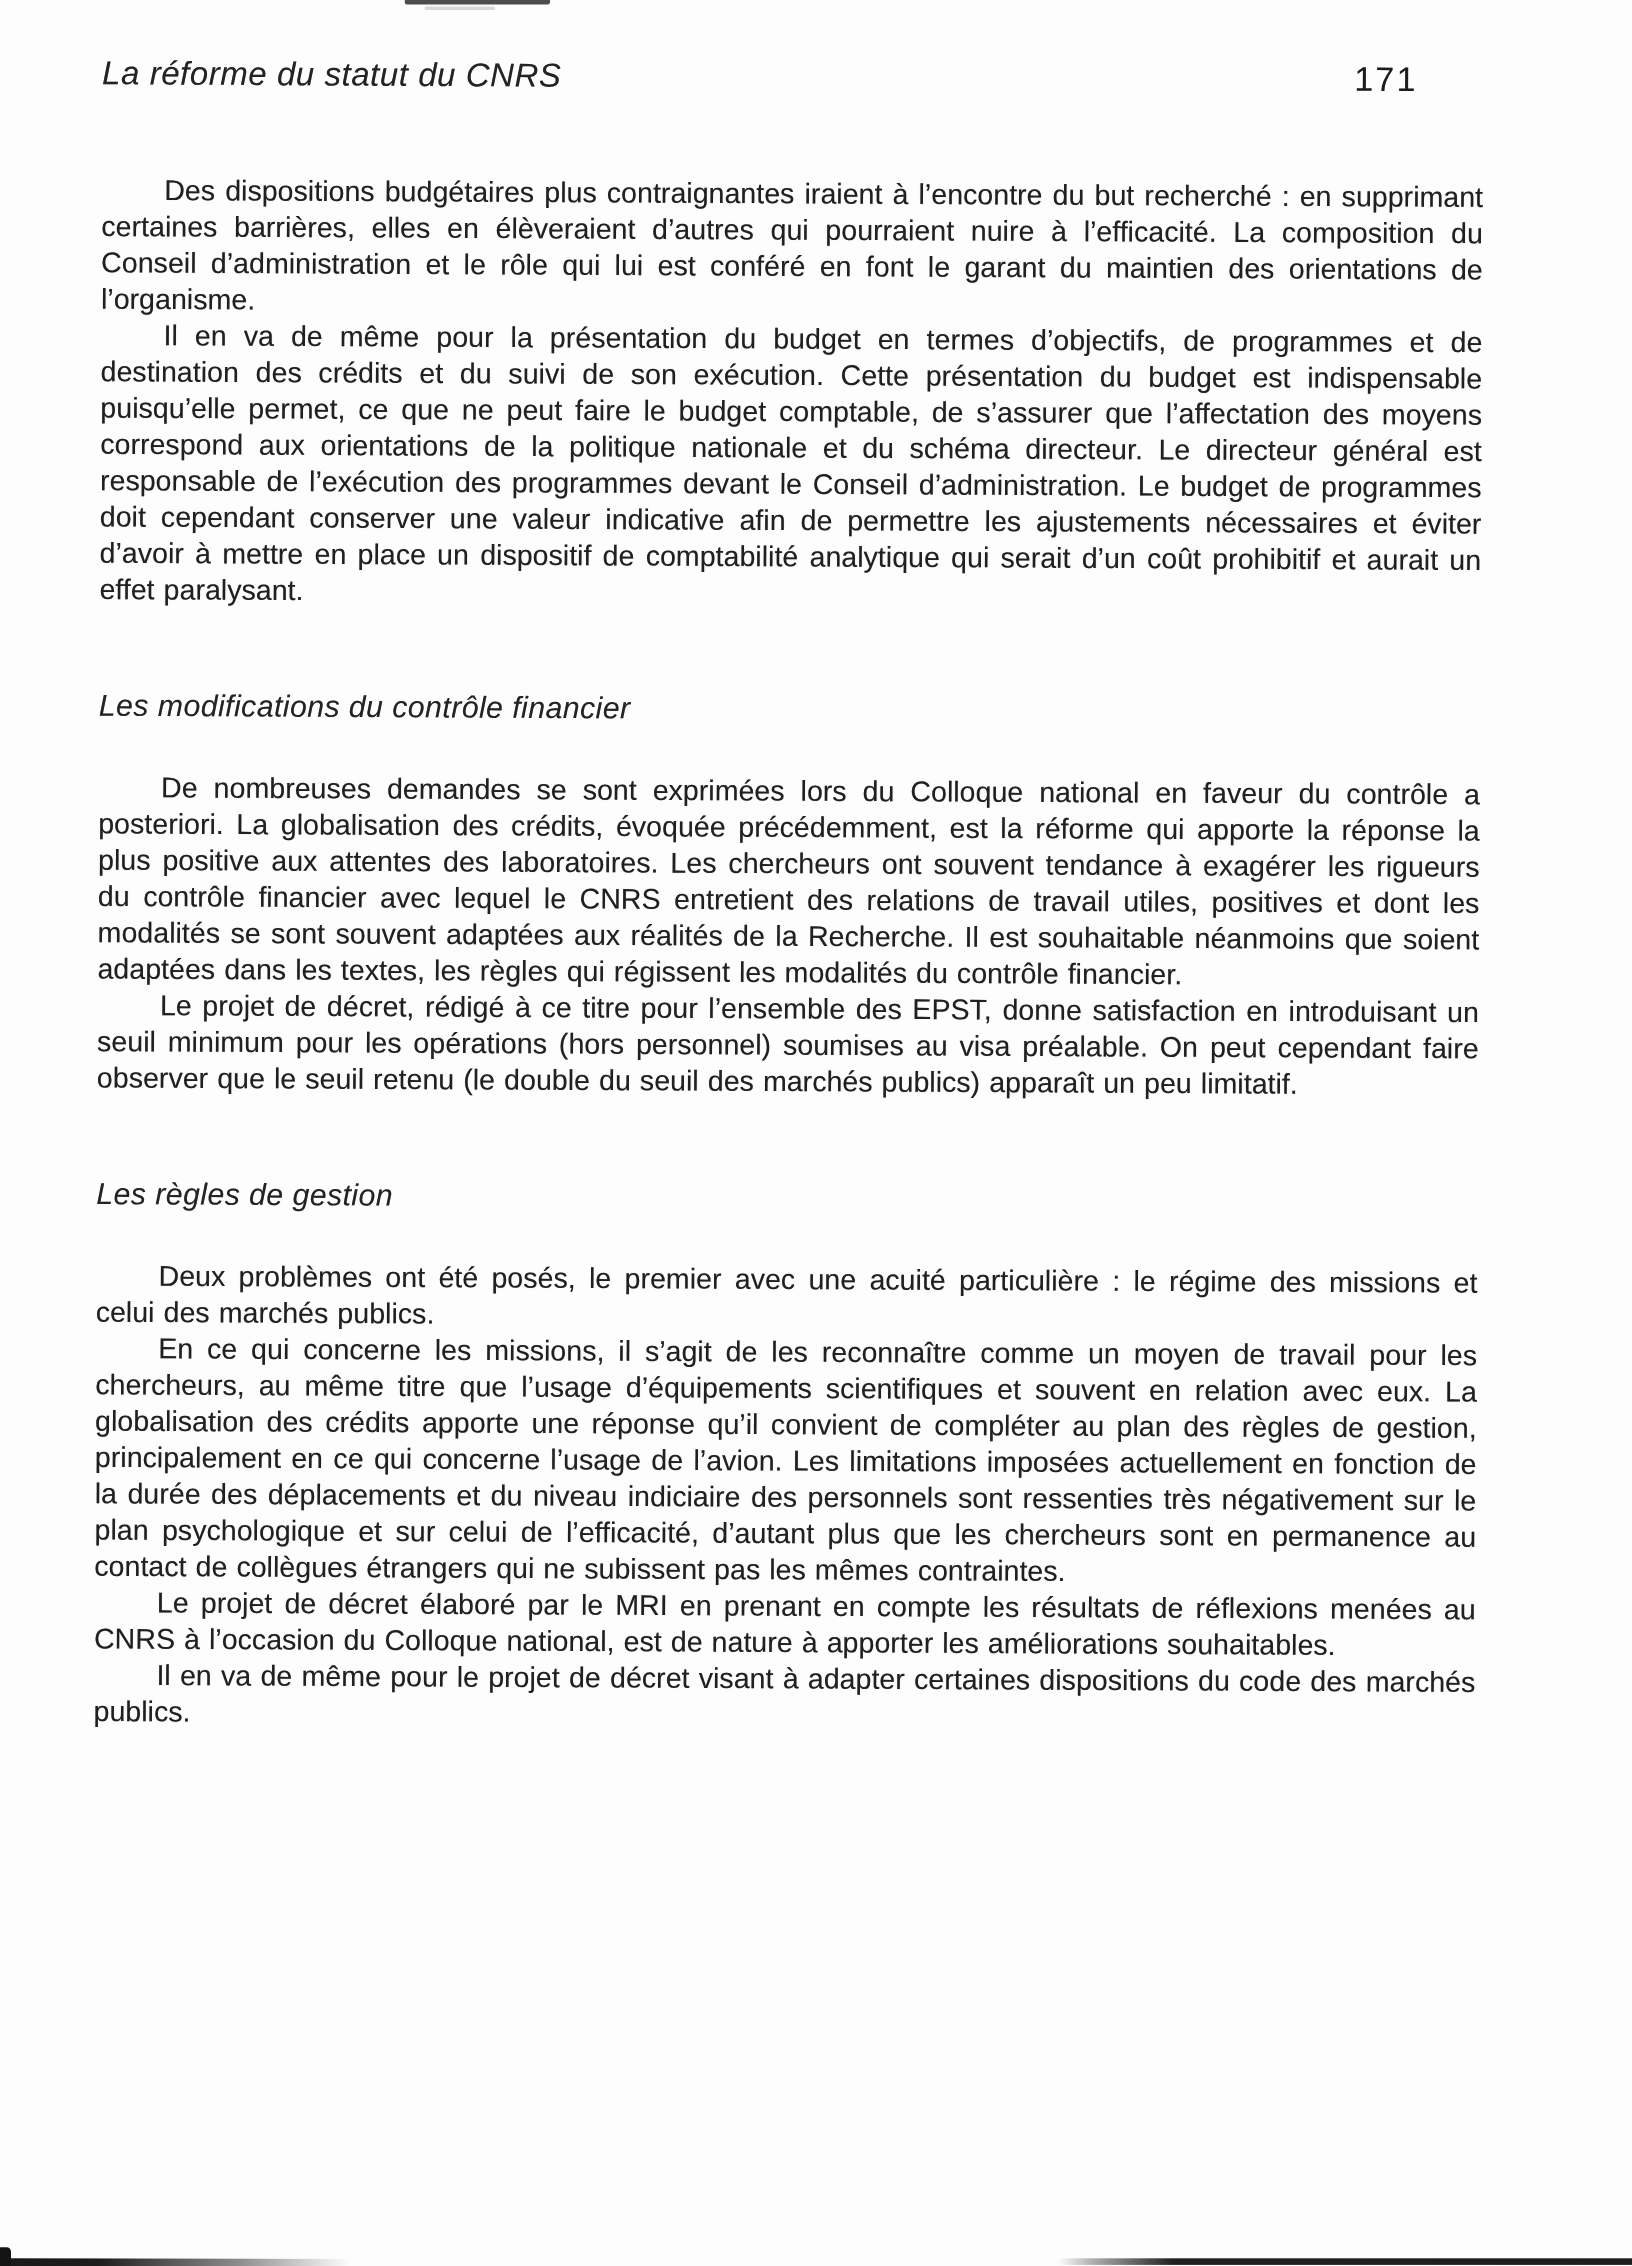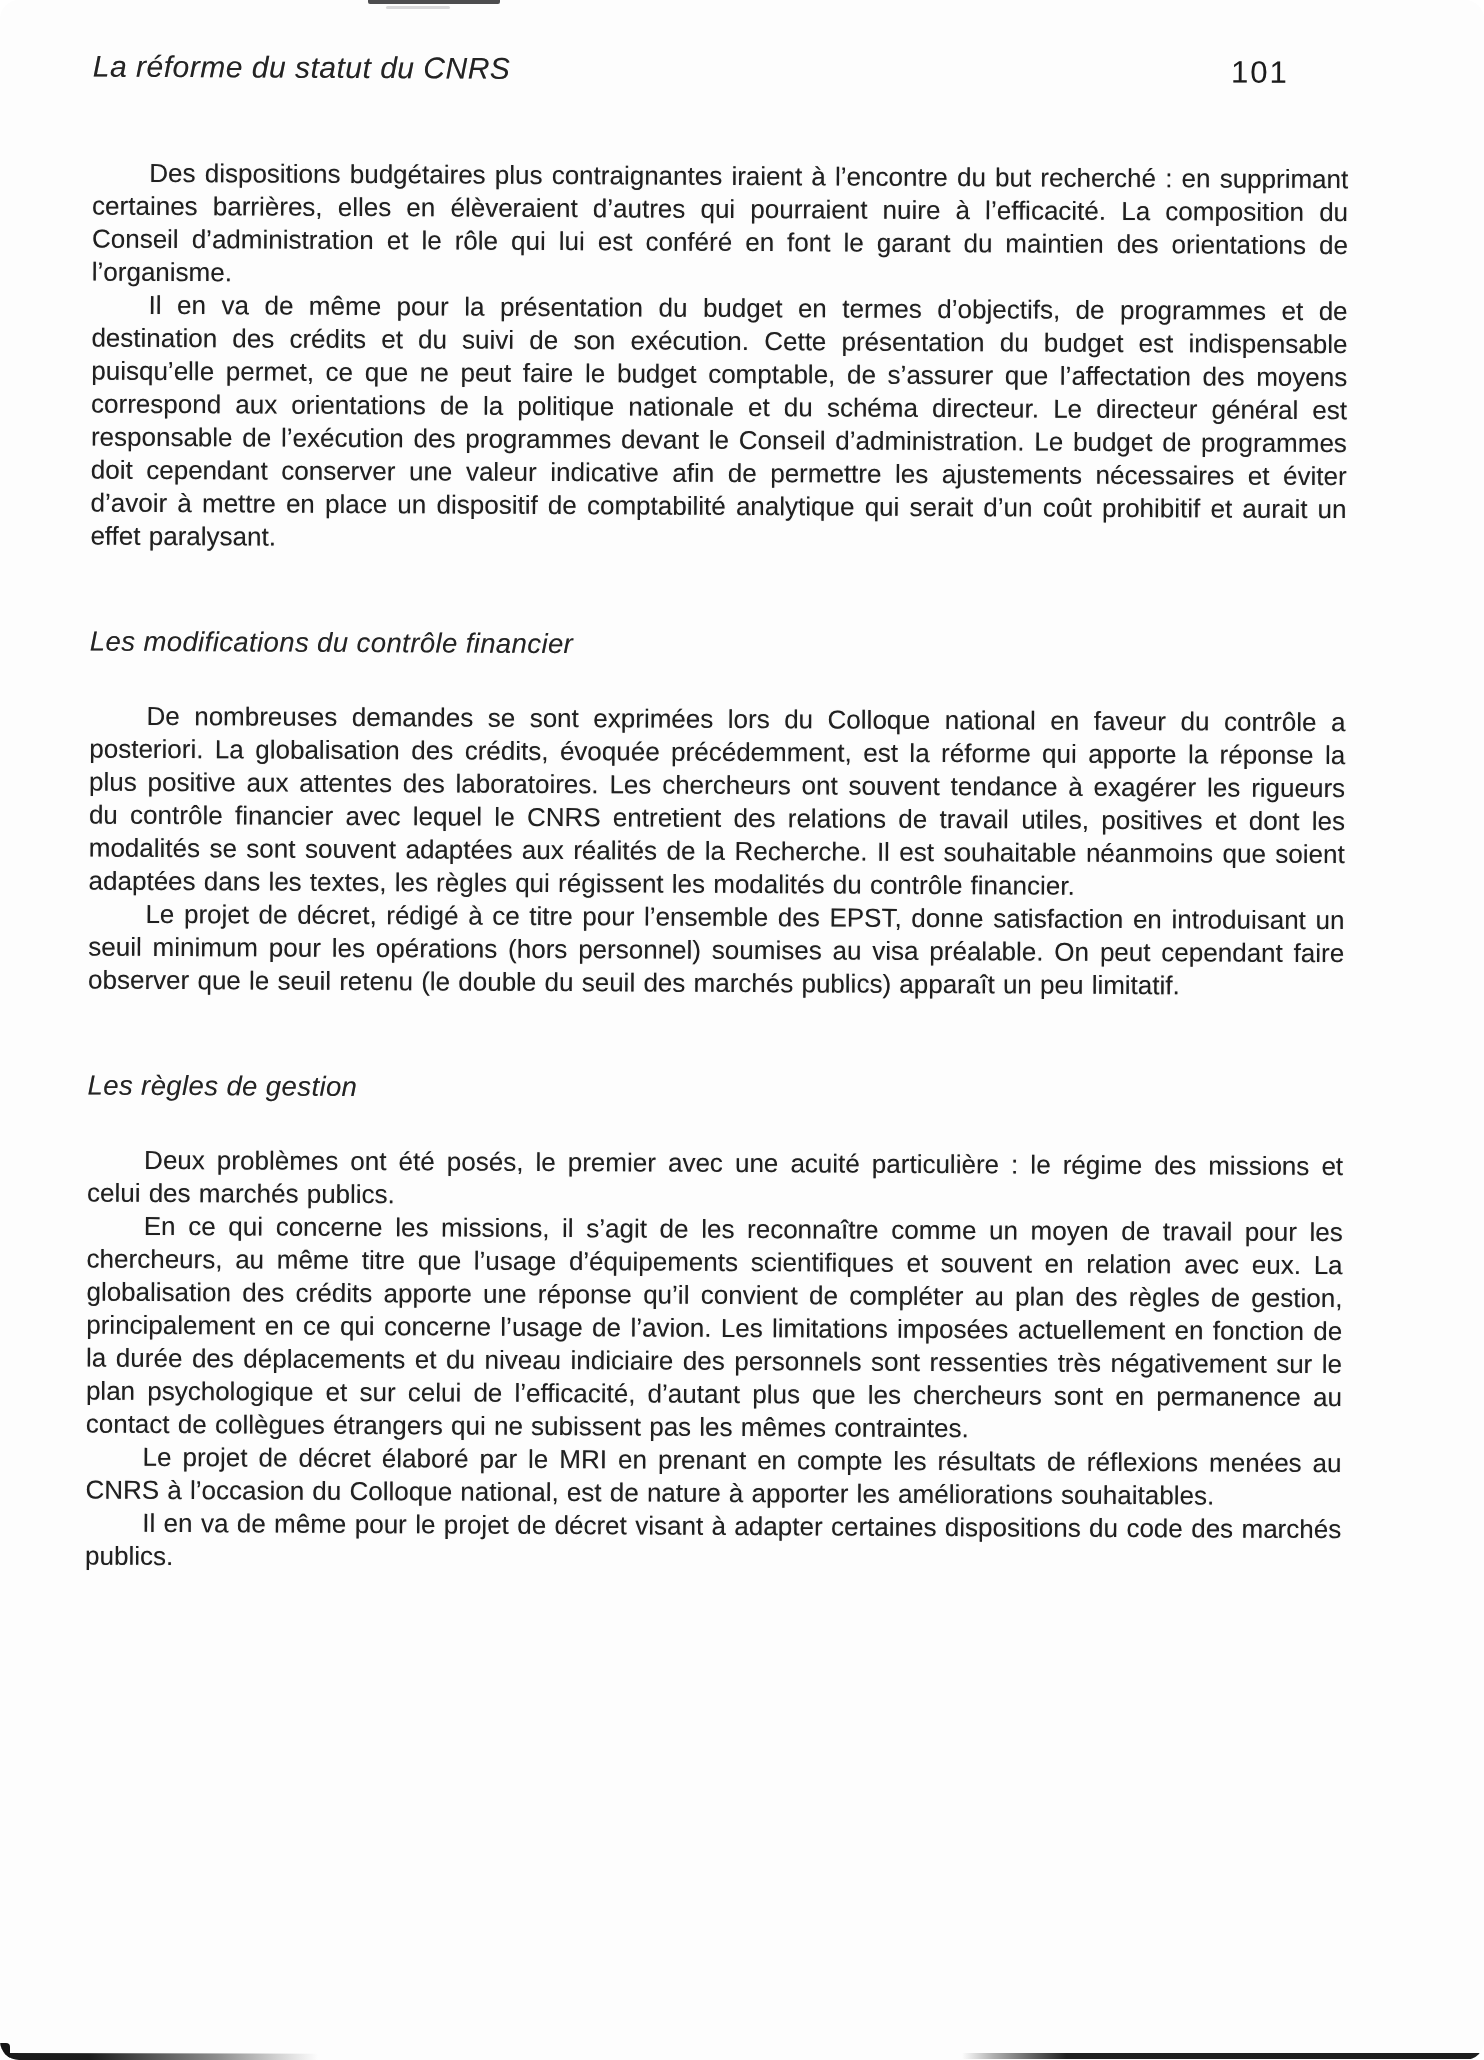--- a/index.html
+++ b/index.html
@@ -8,21 +8,20 @@
     background: #ffffff;
   }
   .page {
     position: relative;
     width: 1484px;
     height: 2060px;
     background: #fdfdfd;
     overflow: hidden;
     font-family: "Liberation Sans", sans-serif;
     color: #1e1e1e;
-    border-radius: 19px;
   }
   .content {
     position: absolute;
     left: 0;
     top: 0;
     width: 1484px;
     height: 2060px;
     transform: rotate(0.3deg);
     transform-origin: 50% 30%;
   }
@@ -132,21 +131,21 @@
 <body>
 
 <div class="page">
 
   <div class="artifact top-mark"></div>
   <div class="artifact top-smudge"></div>
 
   <div class="content">
     <div class="running-header">
       <span class="running-title">La réforme du statut du CNRS</span>
-      <span class="page-number">101</span>
+      <span class="page-number">171</span>
     </div>
 
     <main class="page-body">
         <p class="para">Des dispositions budgétaires plus contraignantes iraient à l’encontre du but recherché : en supprimant certaines barrières, elles en élèveraient d’autres qui pourraient nuire à l’efficacité. La composition du Conseil d’administration et le rôle qui lui est conféré en font le garant du maintien des orientations de l’organisme.</p>
         <p class="para">Il en va de même pour la présentation du budget en termes d’objectifs, de programmes et de destination des crédits et du suivi de son exécution. Cette présentation du budget est indispensable puisqu’elle permet, ce que ne peut faire le budget comptable, de s’assurer que l’affectation des moyens correspond aux orientations de la politique nationale et du schéma directeur. Le directeur général est responsable de l’exécution des programmes devant le Conseil d’administration. Le budget de programmes doit cependant conserver une valeur indicative afin de permettre les ajustements nécessaires et éviter d’avoir à mettre en place un dispositif de comptabilité analytique qui serait d’un coût prohibitif et aurait un effet paralysant.</p>
         <h2 class="section-heading">Les modifications du contrôle financier</h2>
         <p class="para">De nombreuses demandes se sont exprimées lors du Colloque national en faveur du contrôle a posteriori. La globalisation des crédits, évoquée précédemment, est la réforme qui apporte la réponse la plus positive aux attentes des laboratoires. Les chercheurs ont souvent tendance à exagérer les rigueurs du contrôle financier avec lequel le CNRS entretient des relations de travail utiles, positives et dont les modalités se sont souvent adaptées aux réalités de la Recherche. Il est souhaitable néanmoins que soient adaptées dans les textes, les règles qui régissent les modalités du contrôle financier.</p>
         <p class="para">Le projet de décret, rédigé à ce titre pour l’ensemble des EPST, donne satisfaction en introduisant un seuil minimum pour les opérations (hors personnel) soumises au visa préalable. On peut cependant faire observer que le seuil retenu (le double du seuil des marchés publics) apparaît un peu limitatif.</p>
         <h2 class="section-heading">Les règles de gestion</h2>
         <p class="para">Deux problèmes ont été posés, le premier avec une acuité particulière : le régime des missions et celui des marchés publics.</p>

